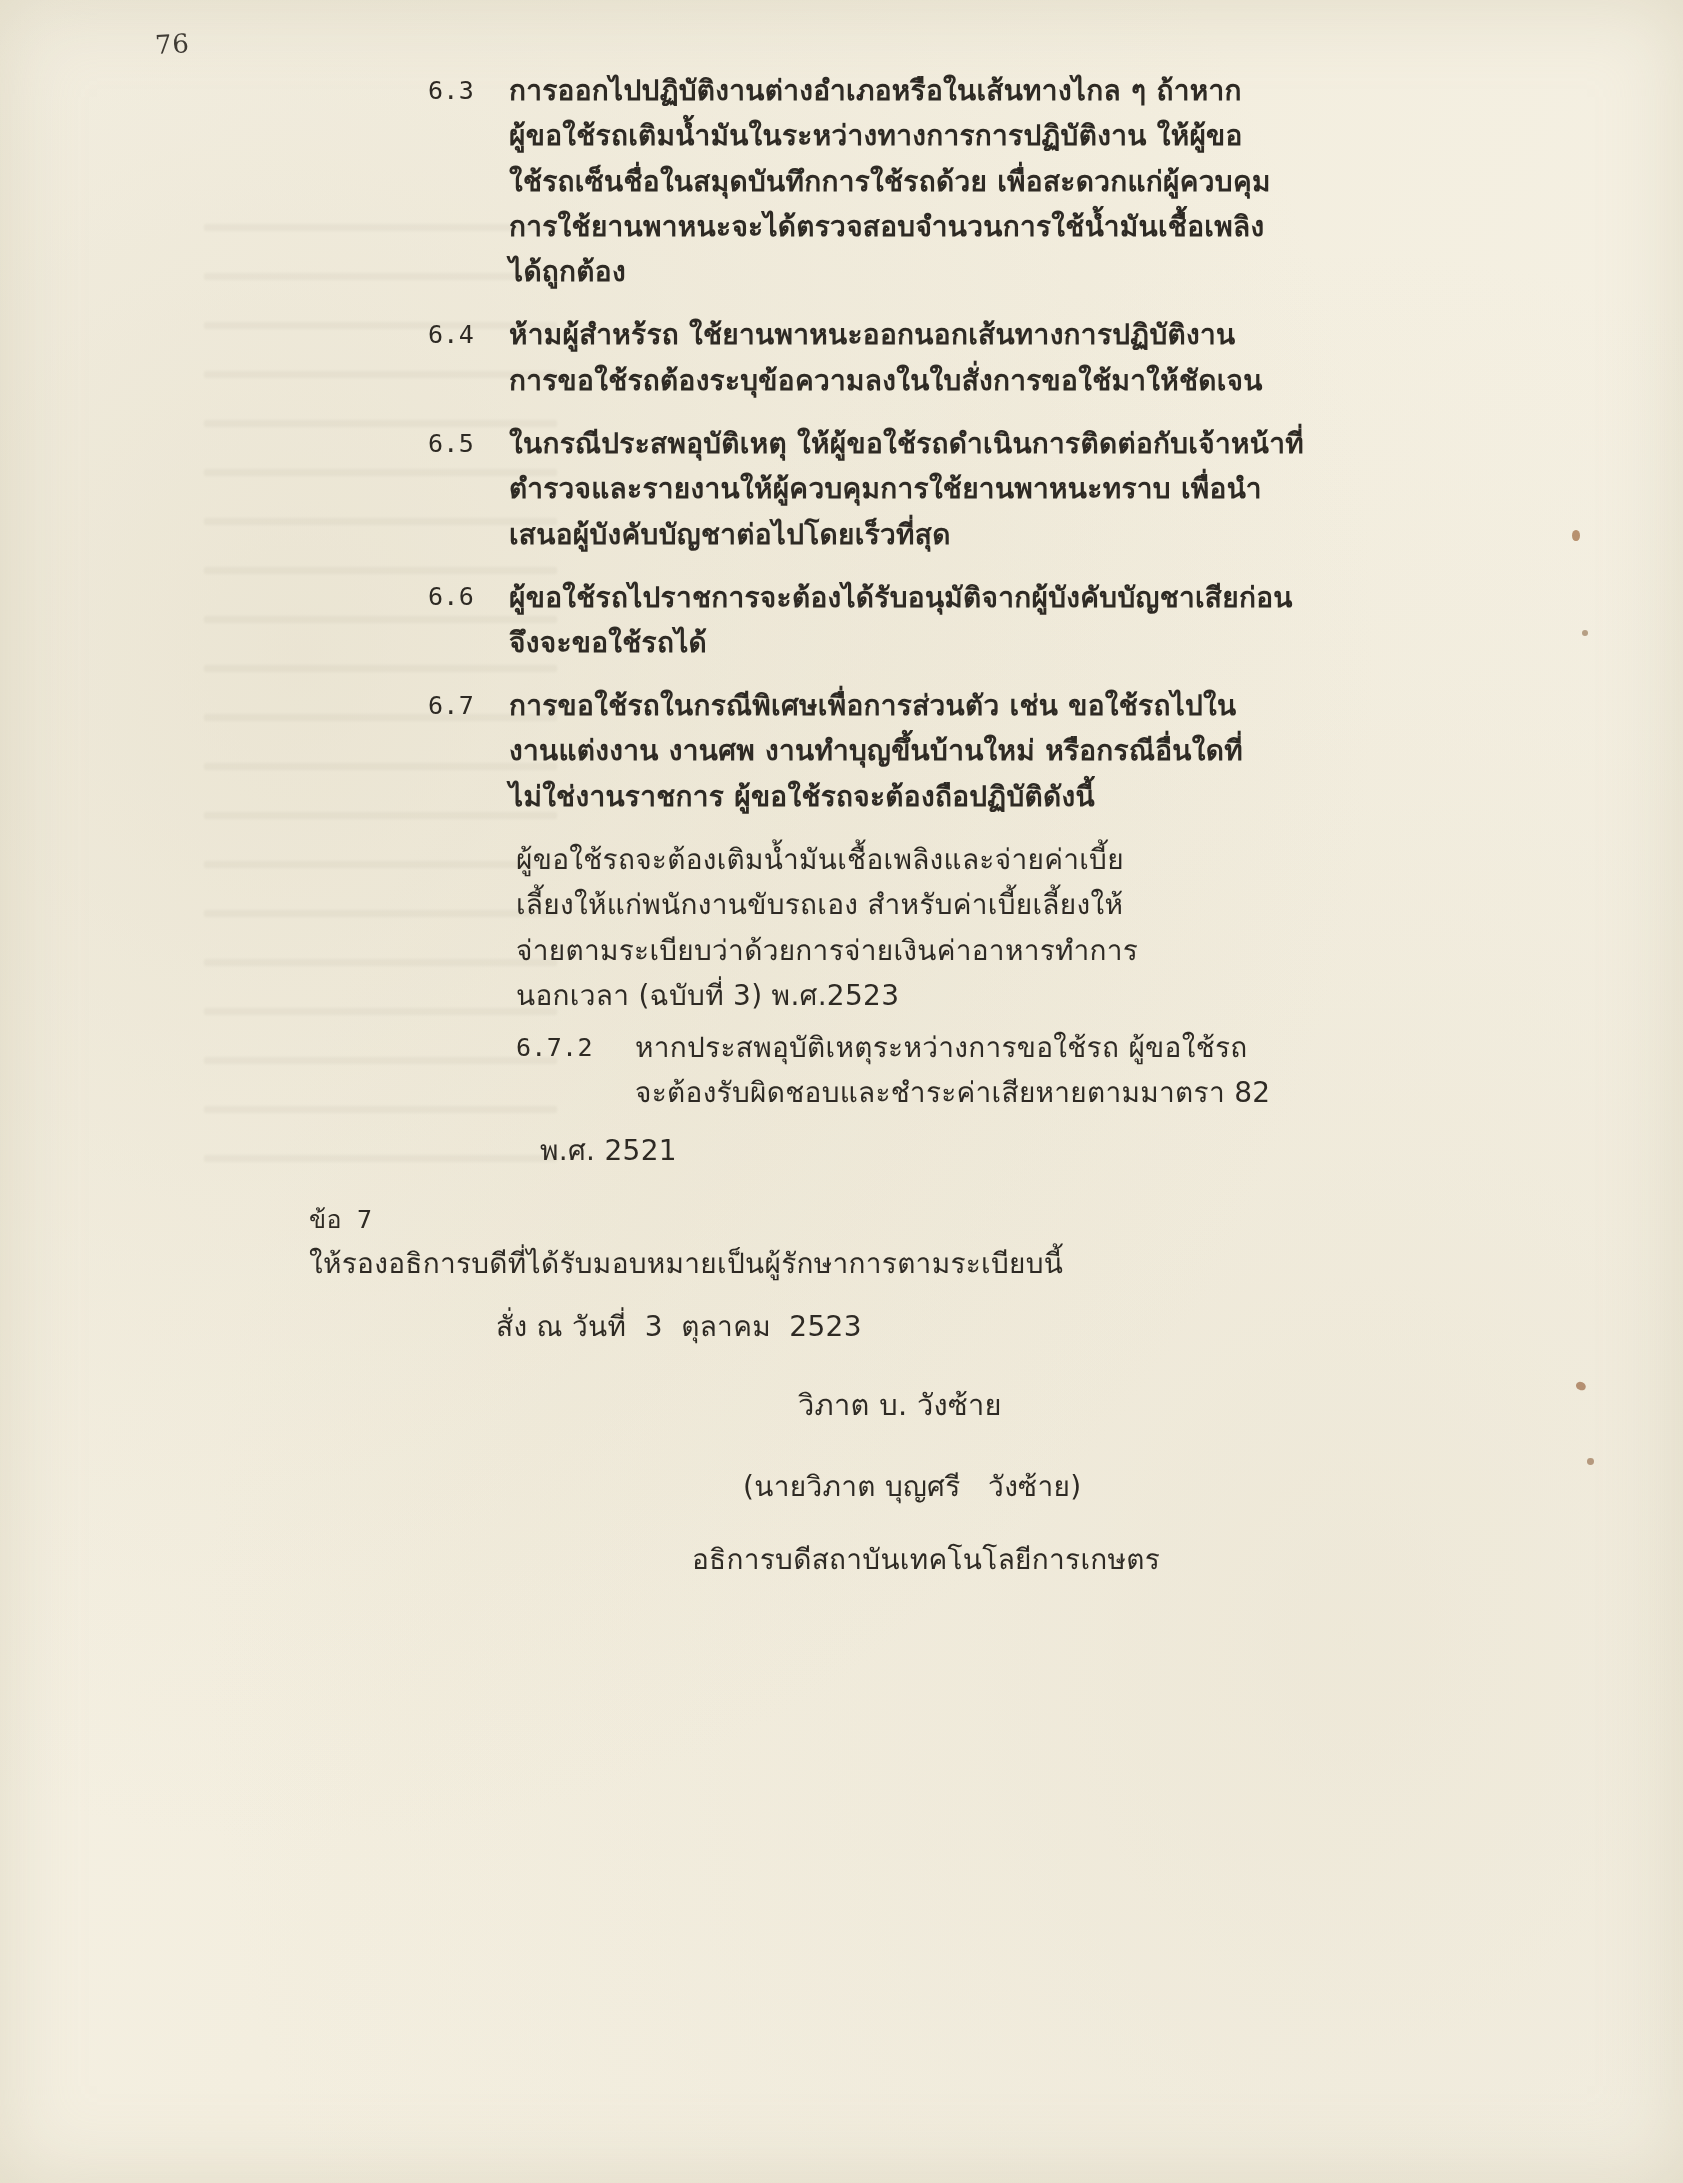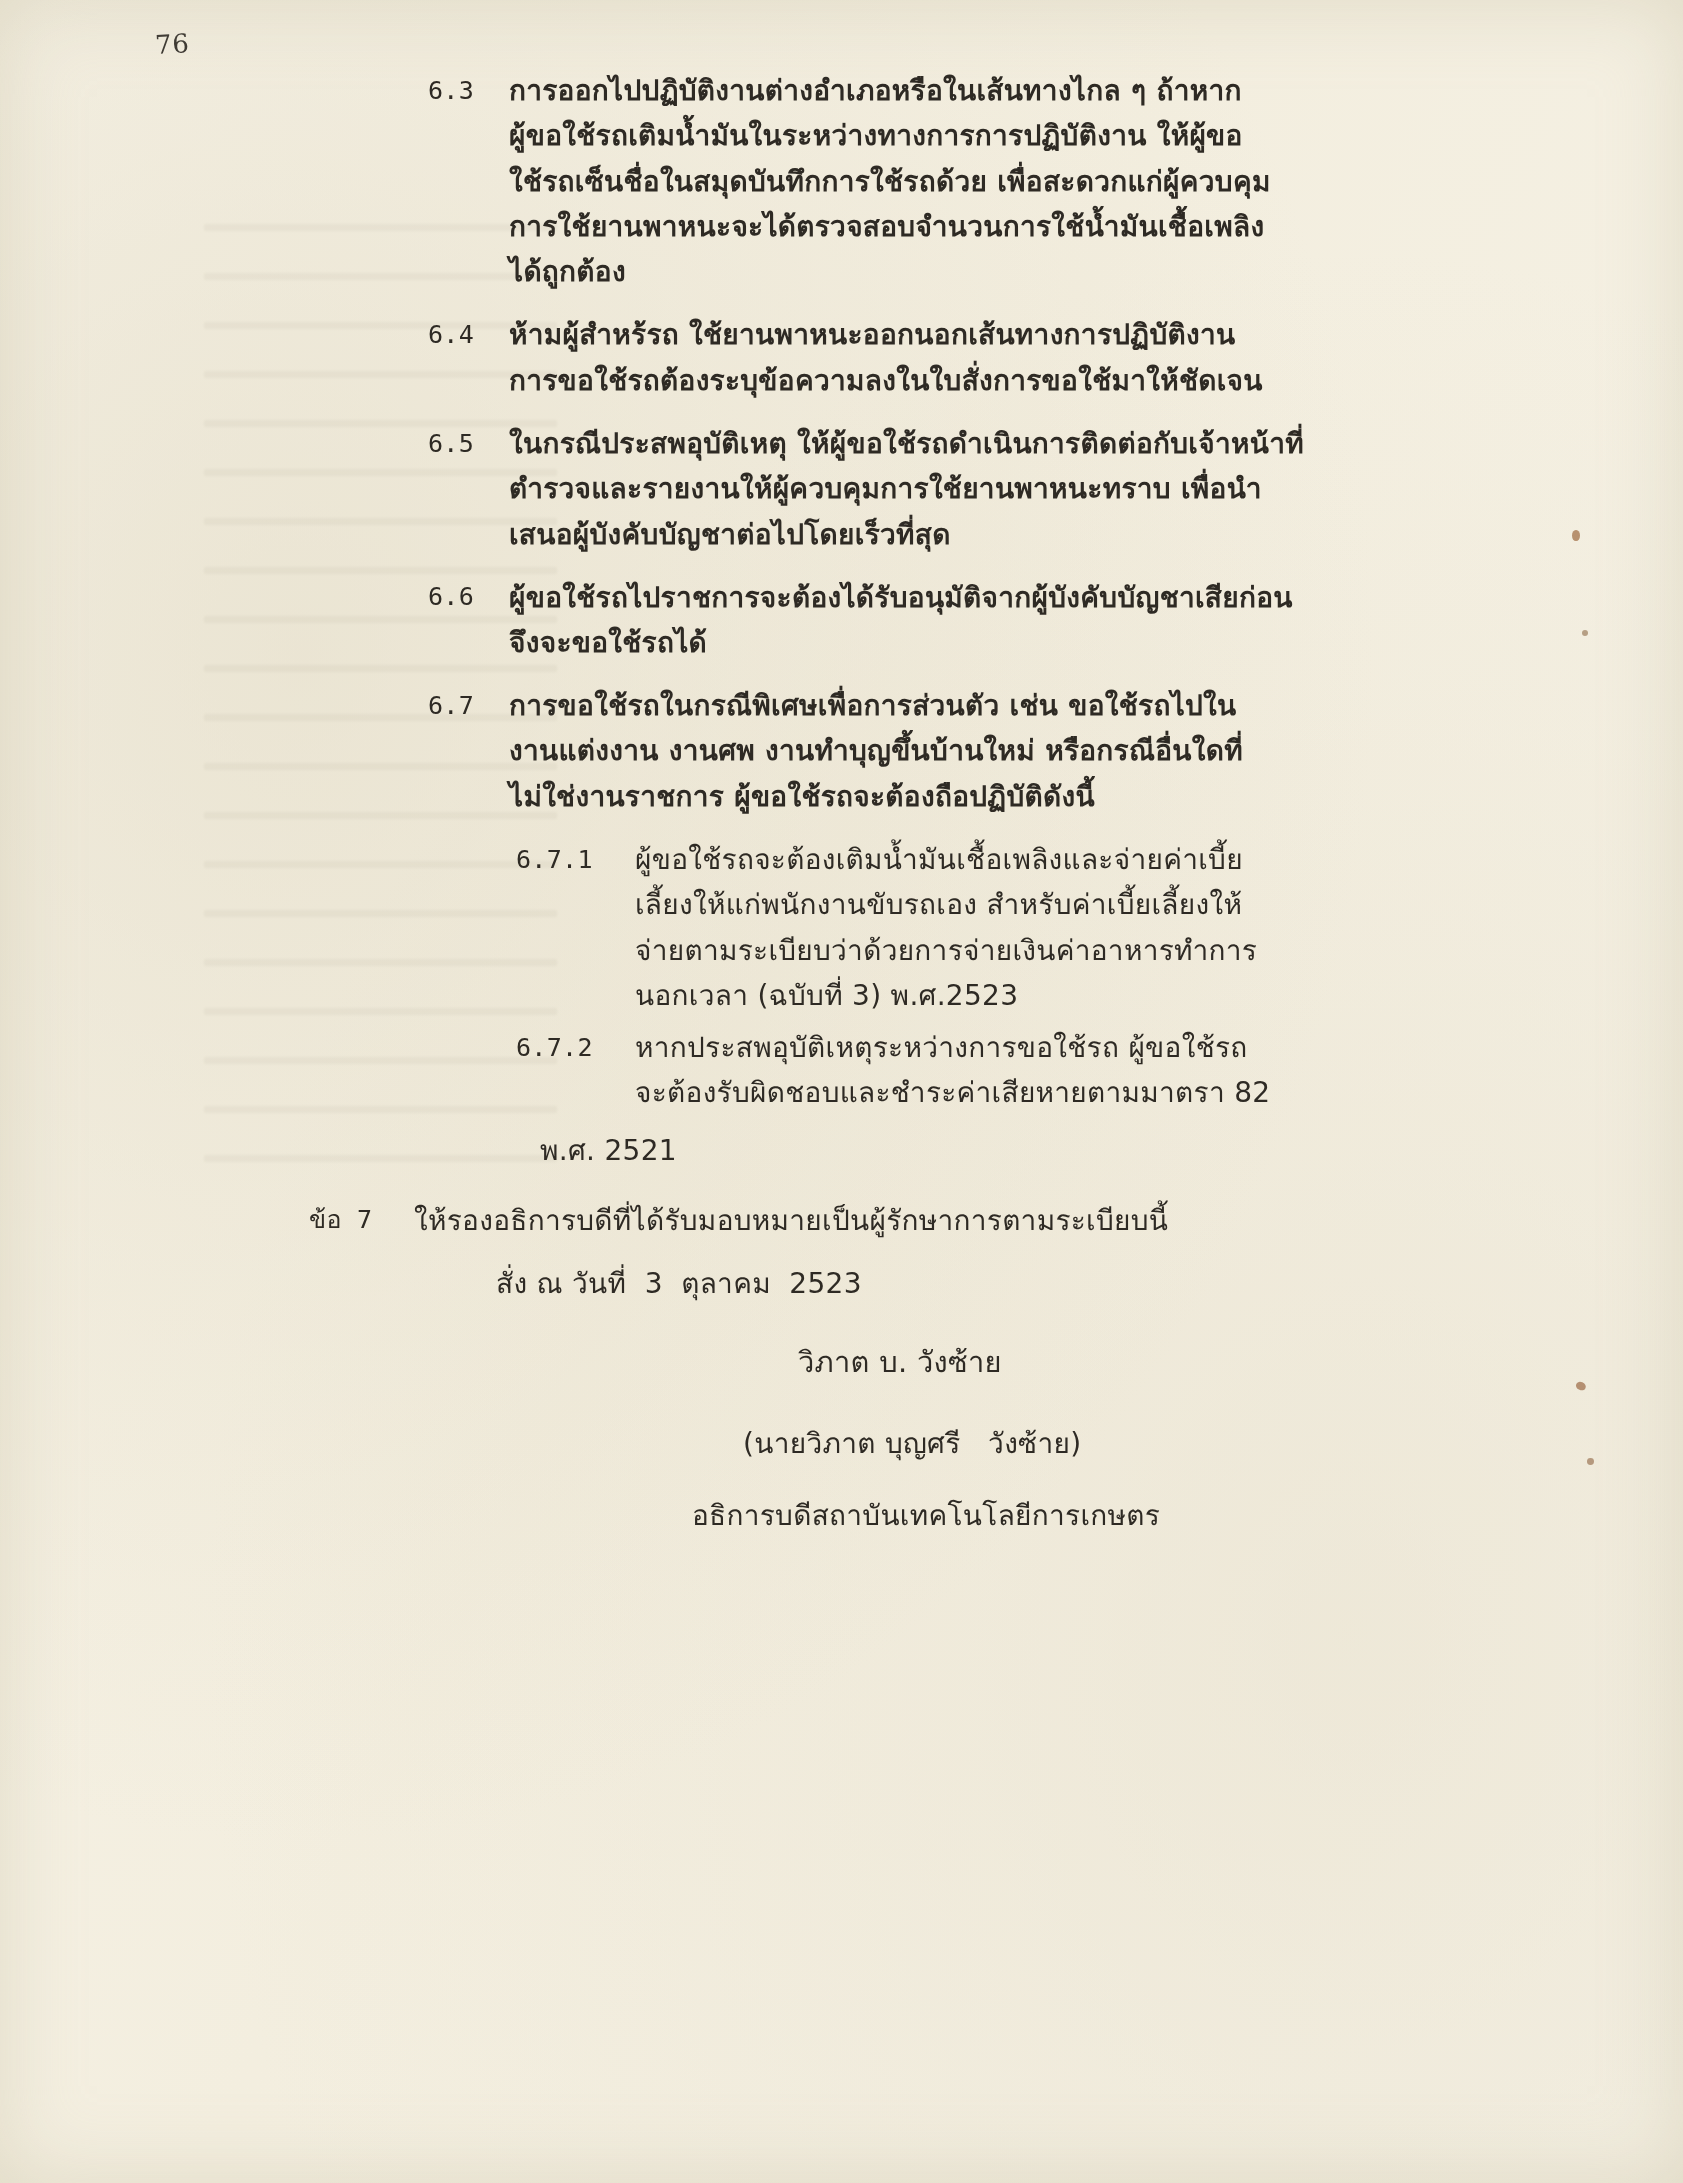--- a/index.html
+++ b/index.html
@@ -81,20 +81,21 @@
 
   .trailing-year {
     padding-left: 540px;
     margin-top: 12.2px;
     margin-bottom: 17.7px;
   }
 
   .article7 {
     padding-left: 309px;
     margin-top: 24.4px;
+    flex-direction: column;
   }
   .article7 .clause-num { width: 105px; }
 
   .signature-block {
     margin-top: 6.8px;
     text-align: left;
   }
   .sig-line { white-space: pre; }
   .sig-date   { padding-left: 496px; margin-bottom: 33px; }
   .sig-name   { padding-left: 798px; margin-bottom: 35px; font-size: 29px; }
@@ -187,21 +188,20 @@
     <div class="clause lvl1">
       <div class="clause-num">6.7</div>
       <div class="clause-body">
         <div class="line">การขอใช้รถในกรณีพิเศษเพื่อการส่วนตัว เช่น ขอใช้รถไปใน</div>
         <div class="line">งานแต่งงาน งานศพ งานทำบุญขึ้นบ้านใหม่ หรือกรณีอื่นใดที่</div>
         <div class="line">ไม่ใช่งานราชการ ผู้ขอใช้รถจะต้องถือปฏิบัติดังนี้</div>
       </div>
     </div>
 
     <div class="clause lvl2">
-      <div class="clause-num">6.7.1</div>
       <div class="clause-body">
         <div class="line">ผู้ขอใช้รถจะต้องเติมน้ำมันเชื้อเพลิงและจ่ายค่าเบี้ย</div>
         <div class="line">เลี้ยงให้แก่พนักงานขับรถเอง สำหรับค่าเบี้ยเลี้ยงให้</div>
         <div class="line">จ่ายตามระเบียบว่าด้วยการจ่ายเงินค่าอาหารทำการ</div>
         <div class="line">นอกเวลา (ฉบับที่ 3) พ.ศ.2523</div>
       </div>
     </div>
 
     <div class="clause lvl2">
       <div class="clause-num">6.7.2</div>

